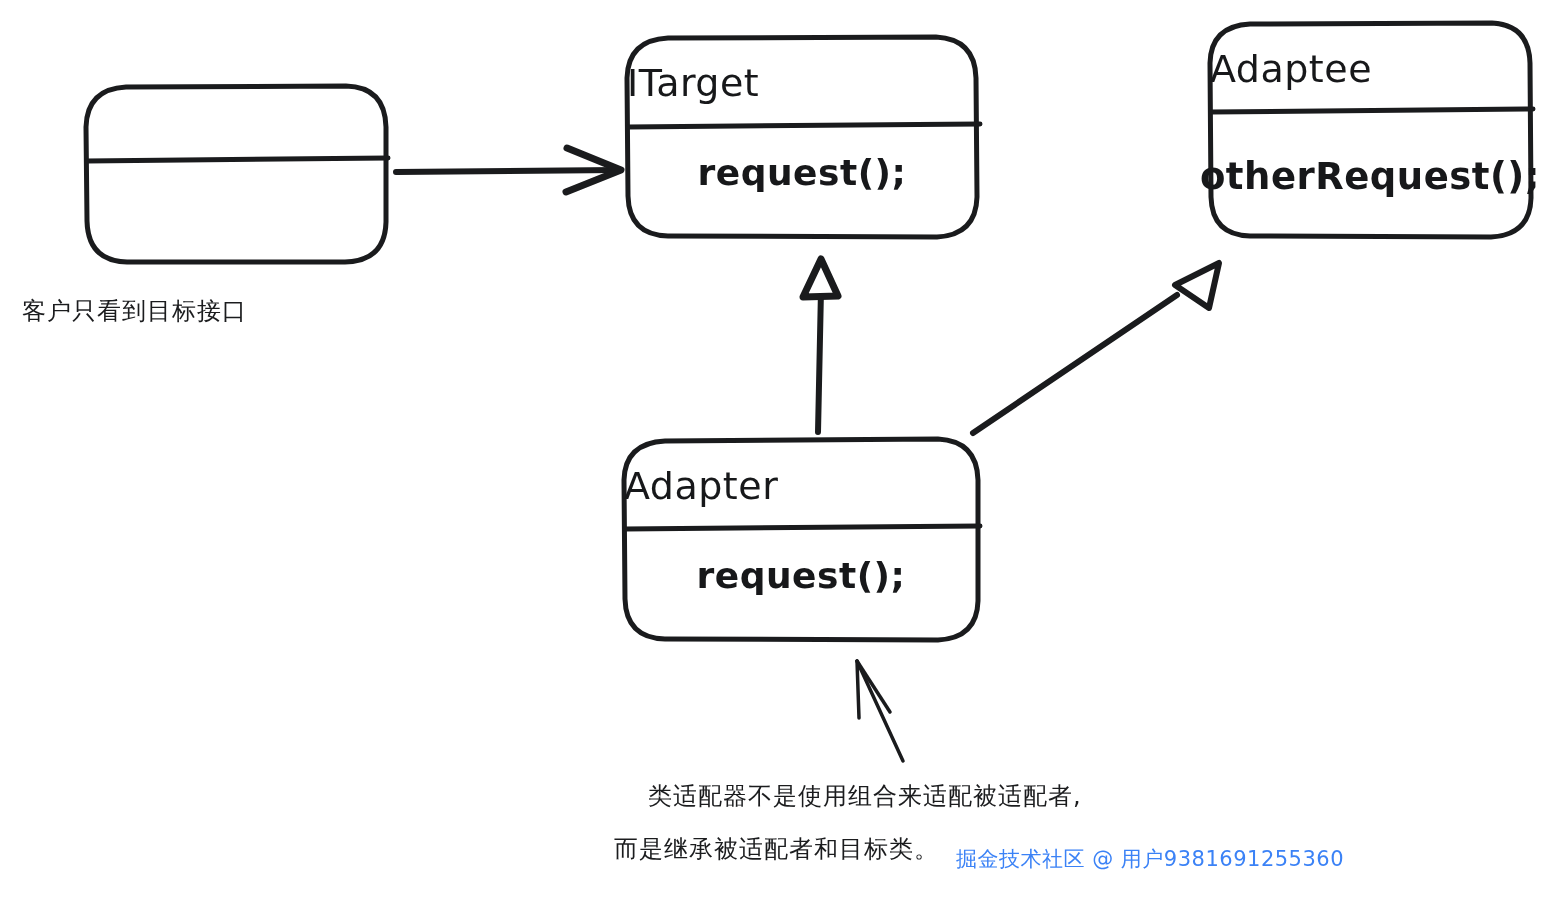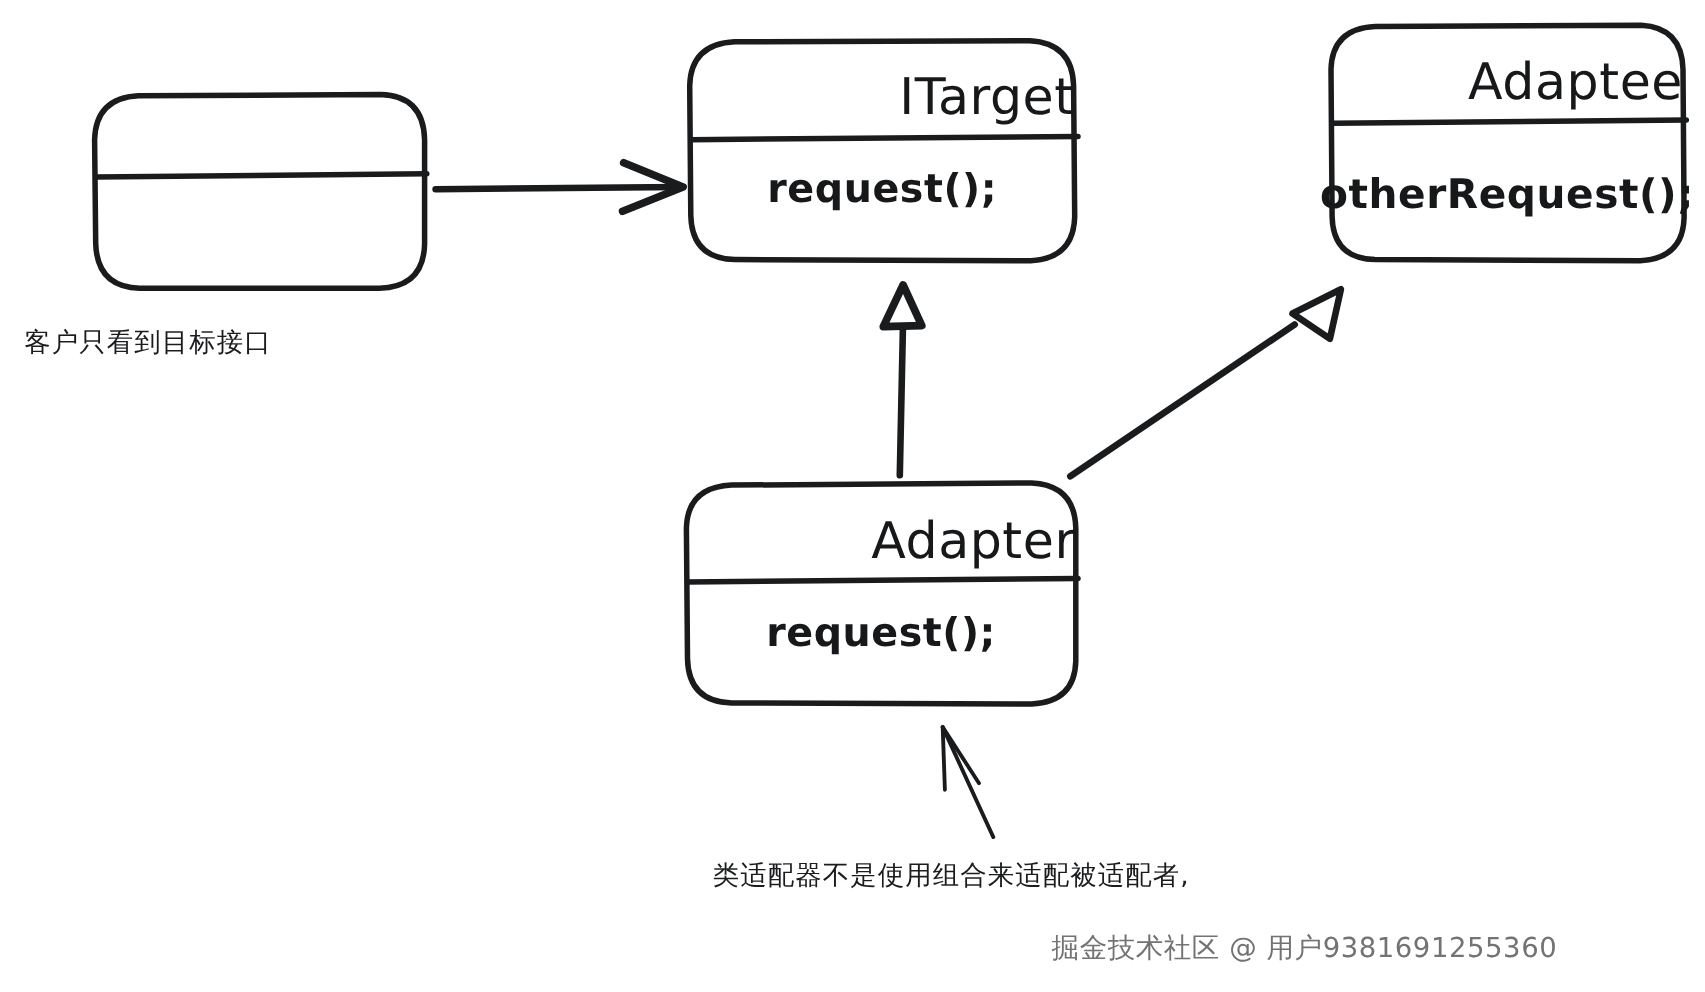--- a/index.html
+++ b/index.html
@@ -24,41 +24,41 @@
     height: 902px;
   }
   .uml-label {
     position: absolute;
     font-family: "DejaVu Sans", sans-serif;
     color: #17181a;
     white-space: nowrap;
     letter-spacing: 0.5px;
   }
   .class-title {
-    font-size: 46px;
-    text-align: right;
+    font-size: 38px;
+    text-align: left;
   }
   .class-method {
     font-size: 36px;
     text-align: center;
     font-weight: bold;
   }
   .note-cn {
     position: absolute;
     font-family: "DejaVu Sans", sans-serif;
     font-size: 24px;
     color: #1b1c1e;
     white-space: nowrap;
     letter-spacing: 1px;
   }
   .watermark {
     position: absolute;
     font-family: "DejaVu Sans", sans-serif;
-    font-size: 25px;
-    color: #737373;
+    font-size: 21px;
+    color: #3b82f6;
     white-space: nowrap;
     letter-spacing: 0.5px;
   }
 </style>
 </head>
 <body>
 
 <div id="canvas">
 
   <svg id="diagram-svg" viewBox="0 0 1550 902">
@@ -113,16 +113,17 @@
   <div class="uml-label class-title" style="left:1210px; top:47px; width:320px;">Adaptee</div>
   <div class="uml-label class-method" style="left:1198px; top:143px; width:344px; font-size:37px;margin-top:12px;">otherRequest();</div>
 
   <div class="uml-label class-title" style="left:624px; top:464px; width:354px;">Adapter</div>
   <div class="uml-label class-method" style="left:624px; top:555px; width:354px;">request();</div>
 
   <div class="note-cn" style="left:22px; top:295px;">客户只看到目标接口</div>
 
   <div class="note-cn" style="left:648px; top:780px;">类适配器不是使用组合来适配被适配者,</div>
 
+  <div class="note-cn" style="left:614px; top:833px;">而是继承被适配者和目标类。</div>
 
   <div class="watermark" style="left:956px; top:845px;">掘金技术社区 @ 用户9381691255360</div>
 
 </div>
 
 </body></html>

